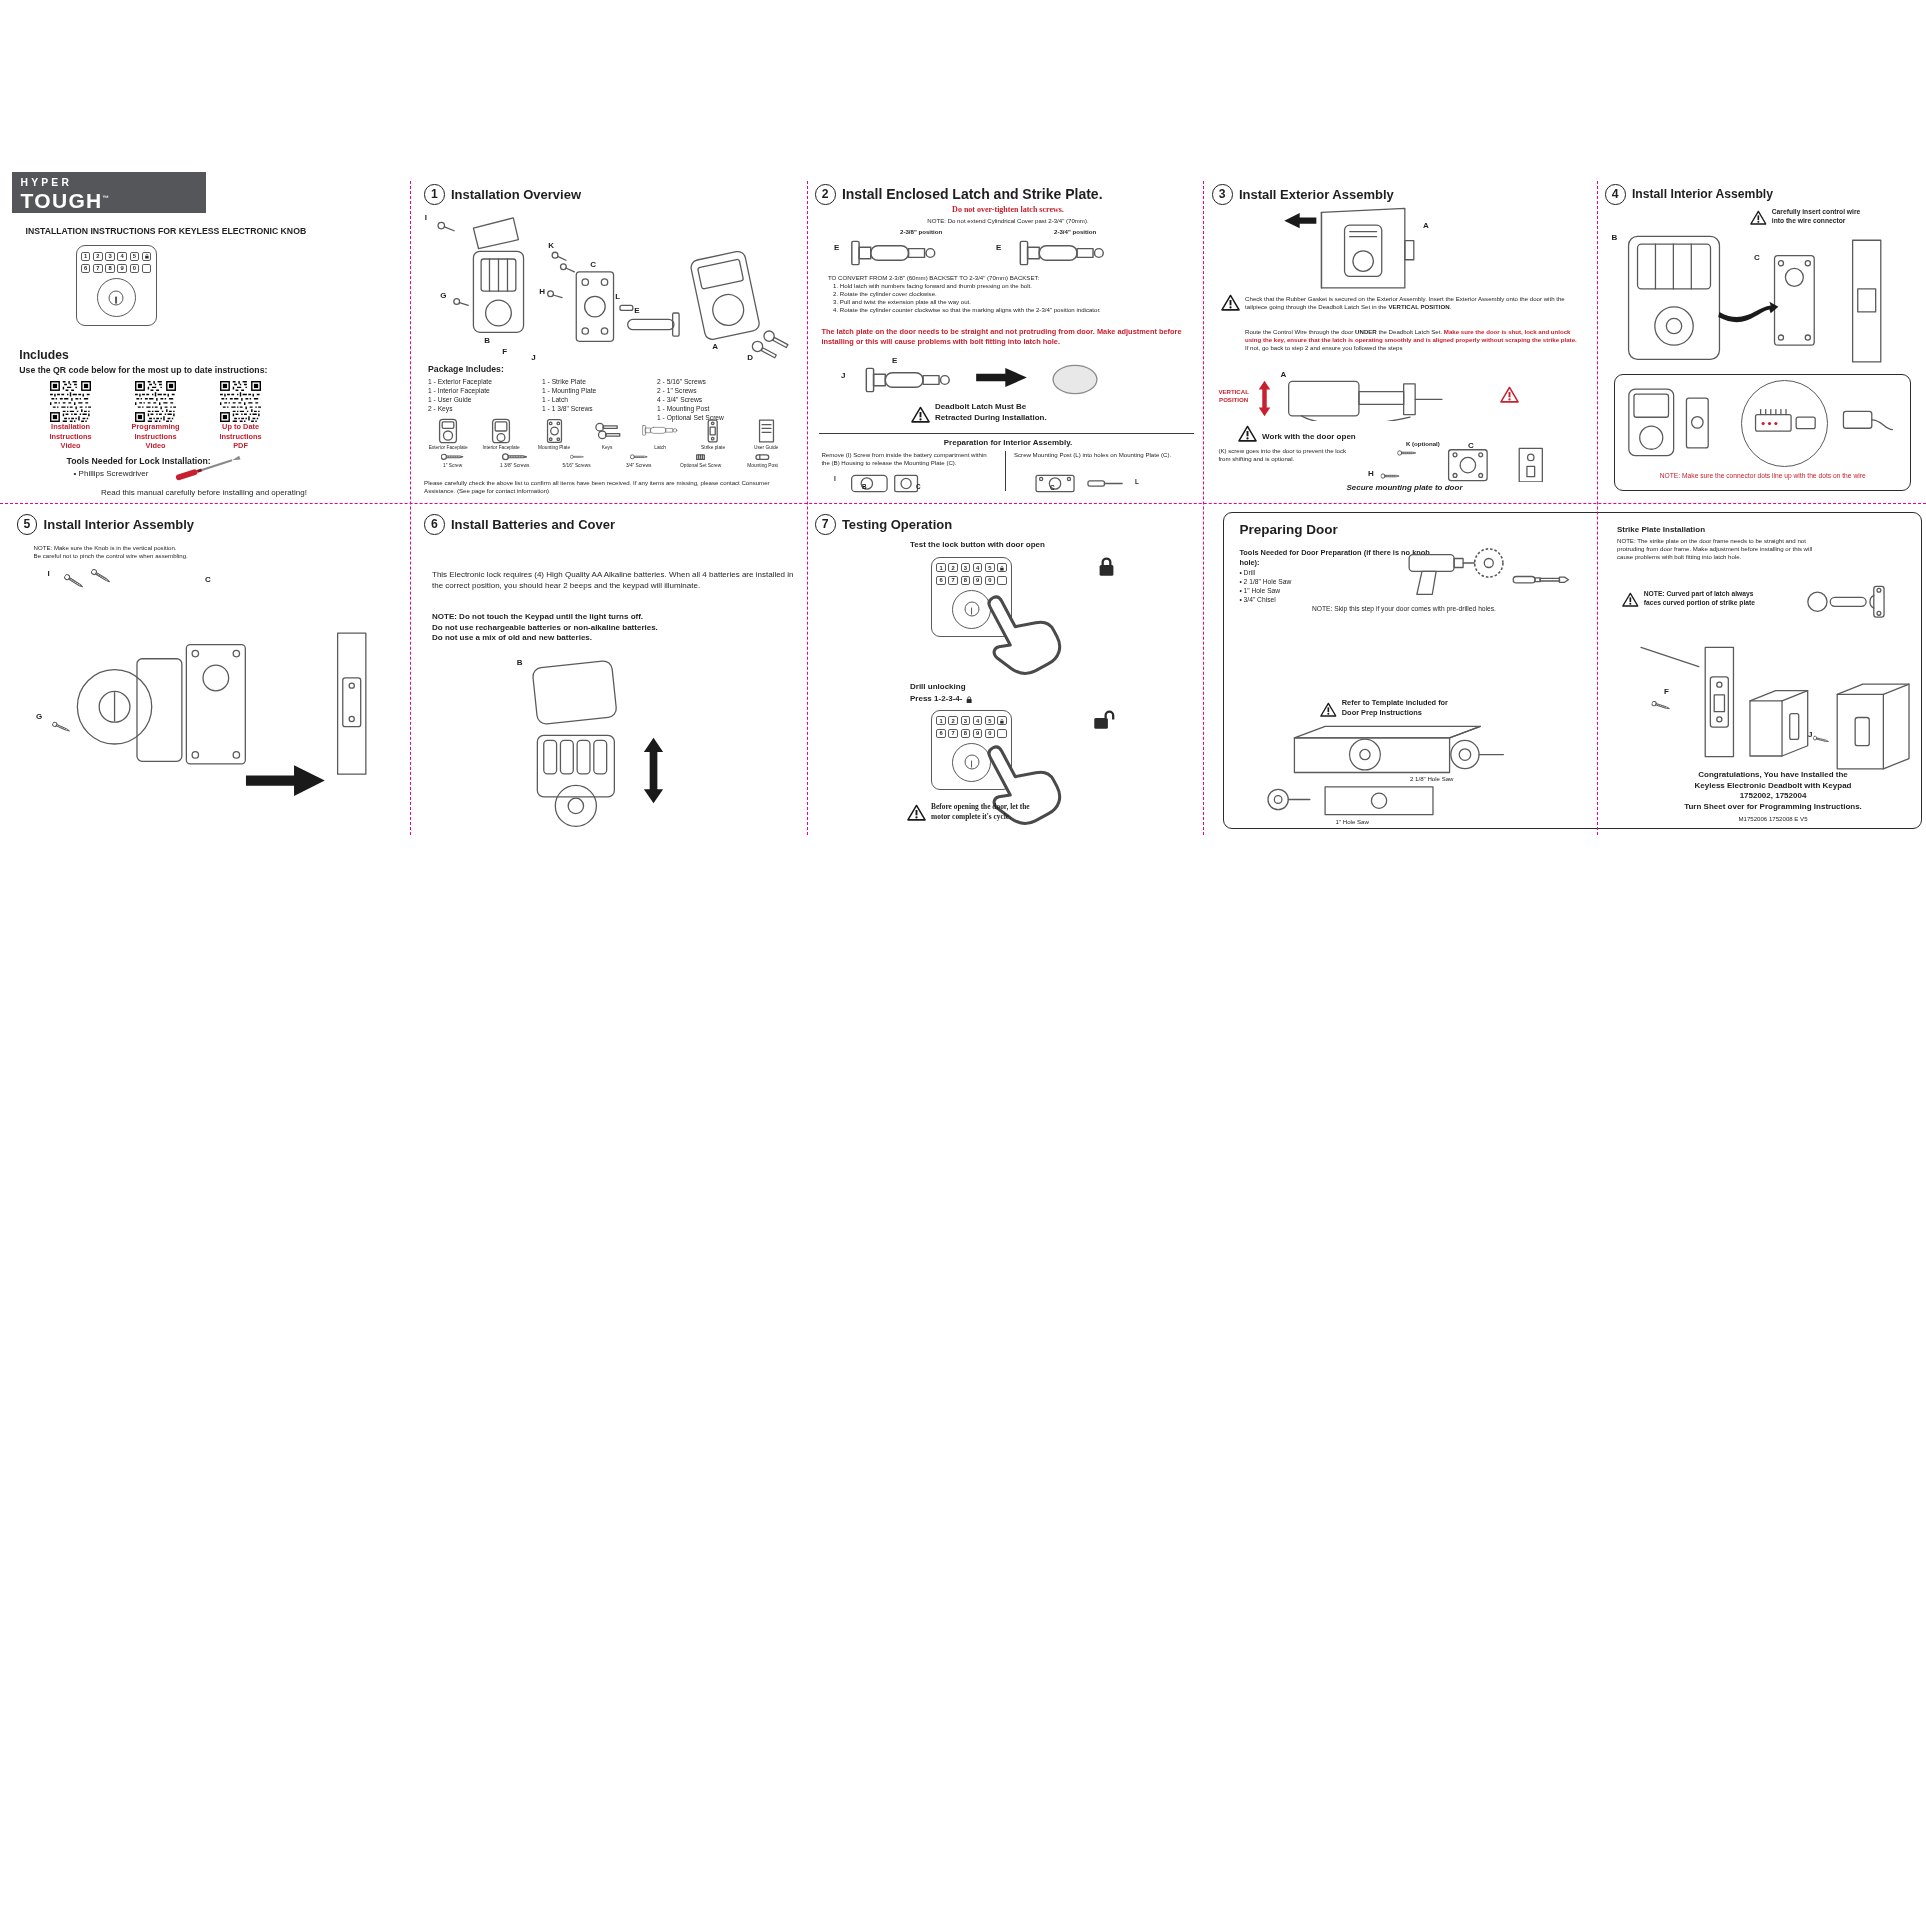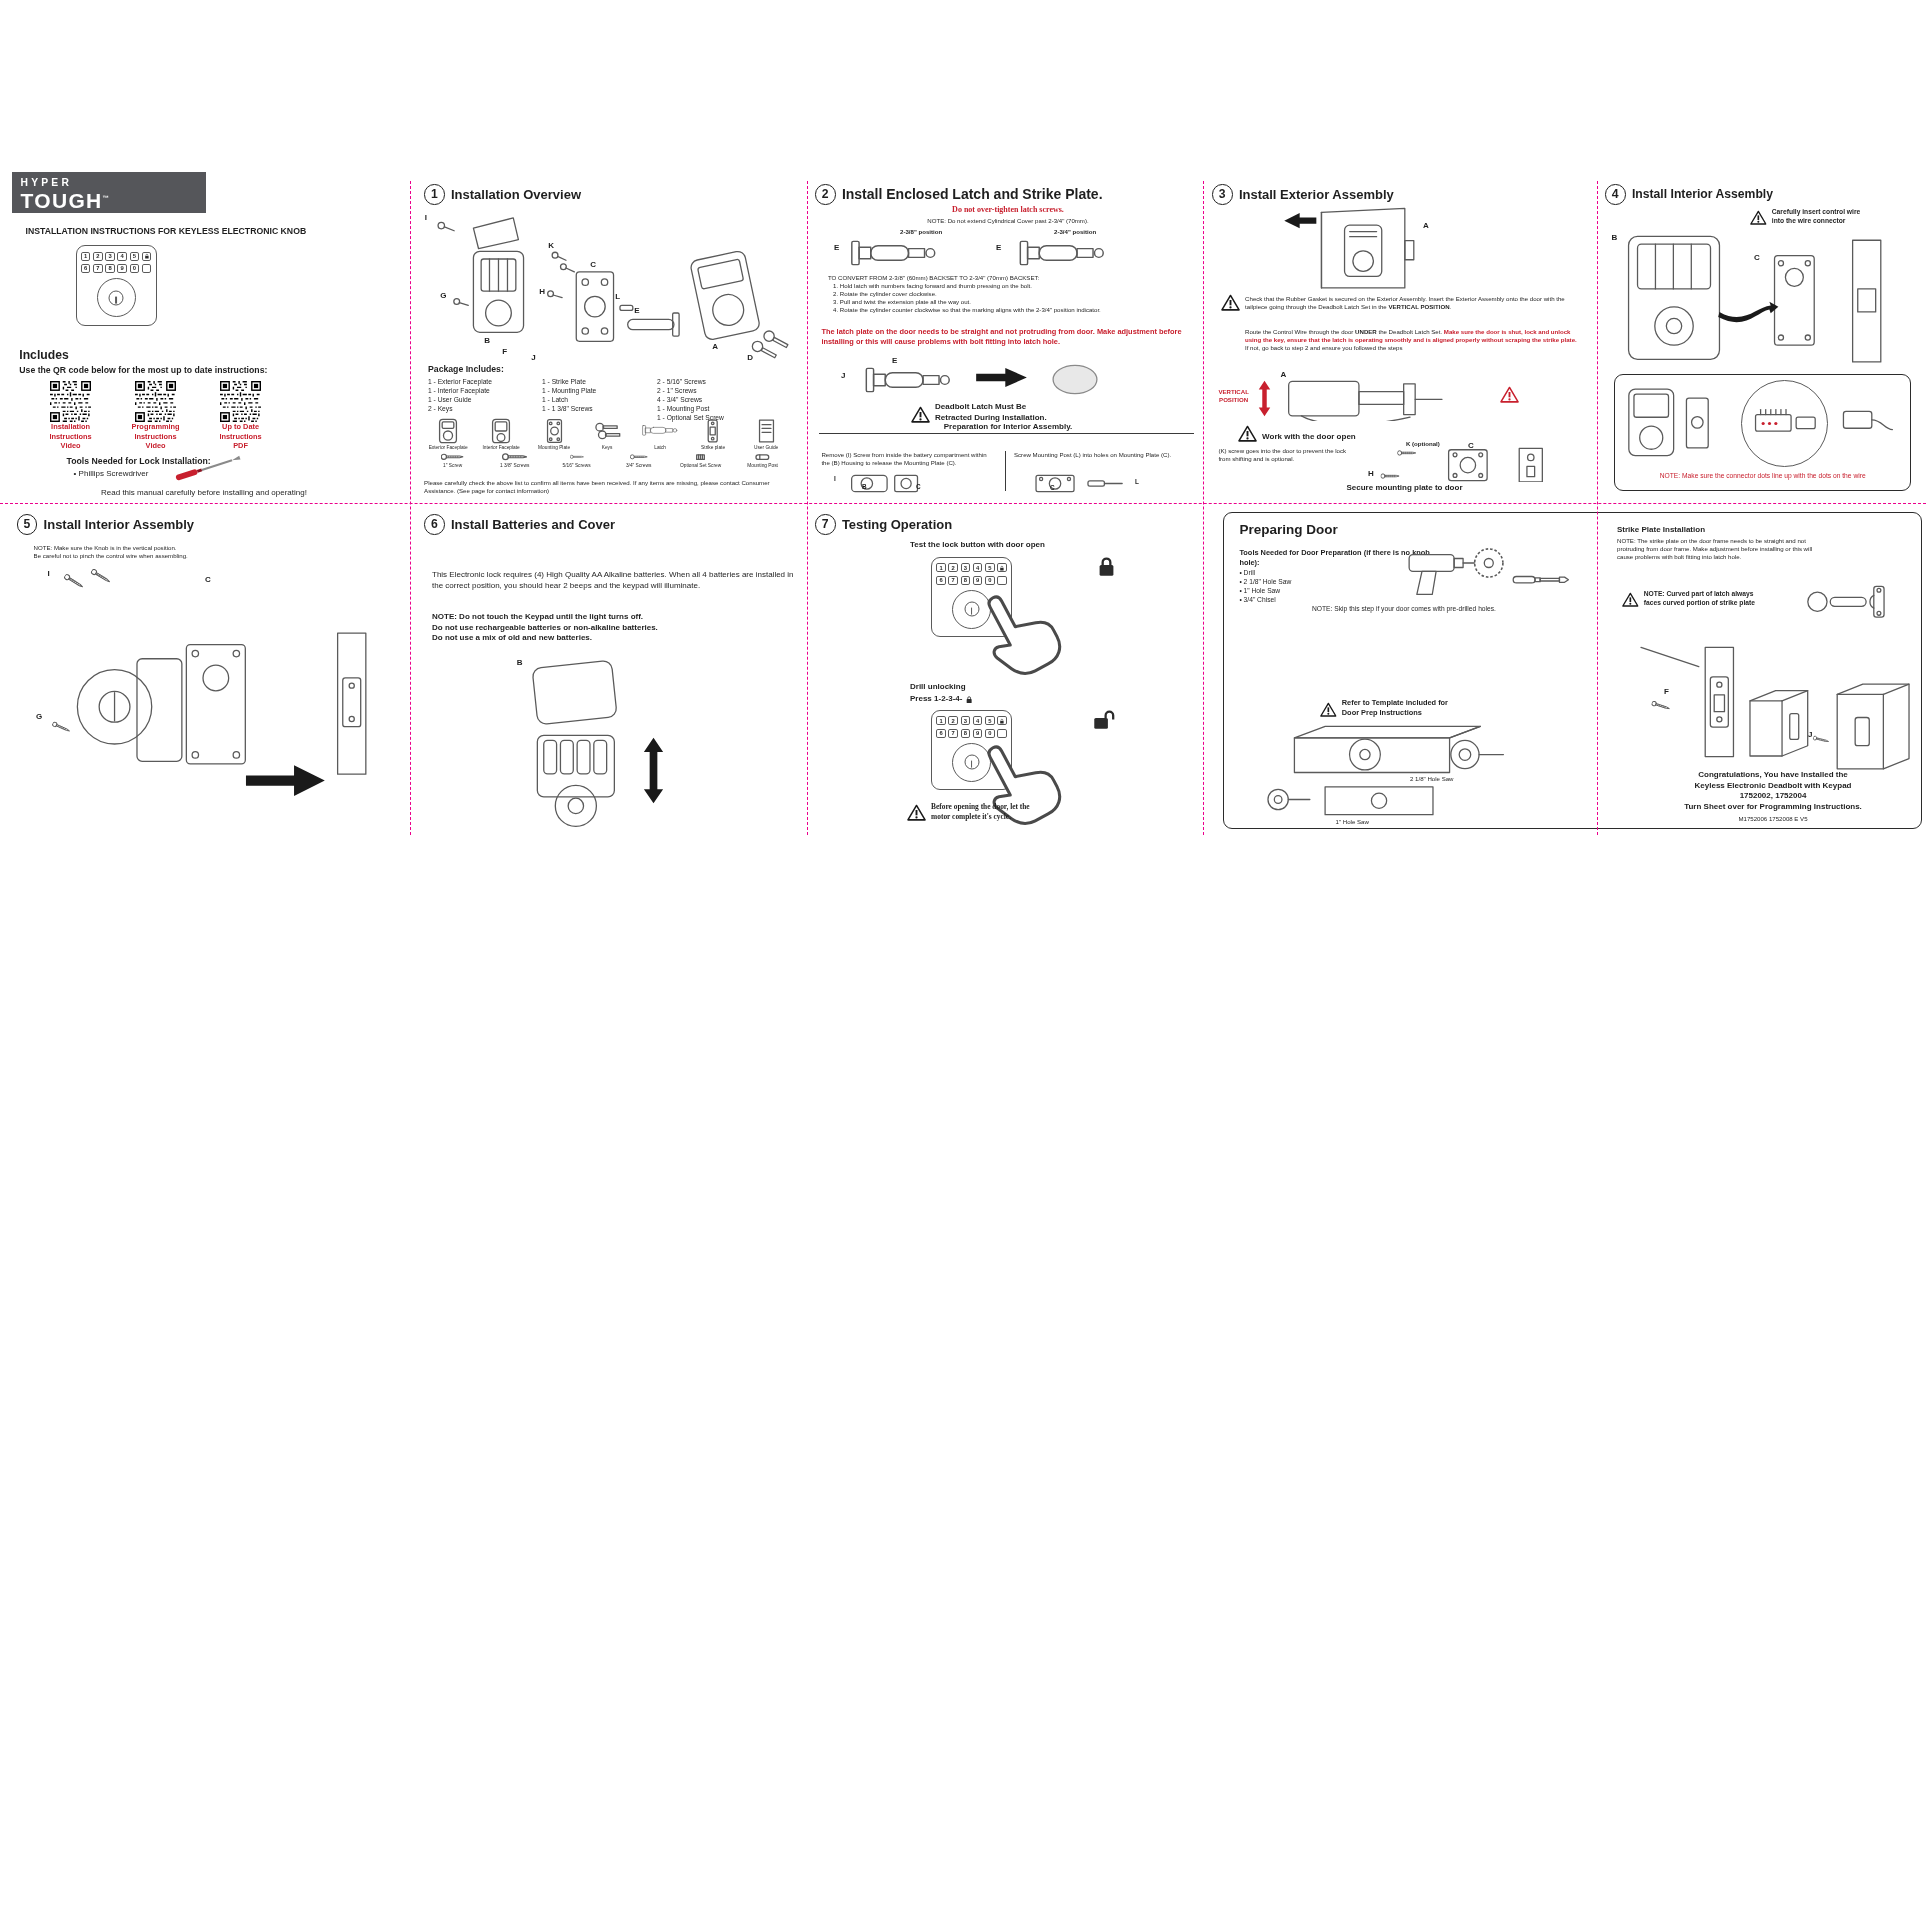--- a/index.html
+++ b/index.html
@@ -433,21 +433,21 @@
 
   <div class="warnrow" style="left:96px; top:218px;">
     <svg class="warn-ic" style="color:#1a1a1a" viewBox="0 0 30 27" width="19" height="17.3">
           <use href="#warn"></use>
         </svg>
     <div class="b f12 pre">Deadbolt Latch Must Be
 Retracted During Installation.</div>
   </div>
 
   <div class="divline" style="left:3.9px; top:249px; width:375px;"></div>
-  <div class="abs b f12 c" style="left:26px; top:238px; width:334px;">Preparation for Interior Assembly.</div>
+  <div class="abs b f12 c" style="left:26px; top:254px; width:334px;">Preparation for Interior Assembly.</div>
 
   <div class="abs f9" style="left:6.4px; top:267px; width:175px;">Remove (I) Screw from inside the battery compartment within the (B) Housing to release the Mounting Plate (C).</div>
   <div class="vdiv" style="left:190px; top:267px; height:40px;"></div>
   <div class="abs f9" style="left:199px; top:267px; width:175px;">Screw Mounting Post (L) into holes on Mounting Plate (C).</div>
 
   <div class="abs" style="left:19px; top:290px; width:154px; height:19px;">
     <span class="co" style="left:0; top:1.3px; font-size:6.4px;">I</span>
     <svg class="abs" style="left:13px; top:0;" width="122" height="19" viewBox="0 0 190 30">
       <g class="ln">
             <rect x="6" y="2" width="56" height="26" rx="6"></rect>
@@ -554,21 +554,21 @@
             <circle cx="120" cy="44" r="3"></circle>
             <circle cx="160" cy="44" r="3"></circle>
         <rect x="220" y="2" width="36" height="52"></rect>
         <circle cx="238" cy="16" r="5"></circle>
             <rect x="232" y="30" width="12" height="16"></rect>
         <use href="#screw" width="30" height="10" x="4" y="40"></use>
       </g>
     </svg>
   </div>
 
-  <div class="abs b f12 c" style="left:77px; top:299px; width:231px;">Secure mounting plate to door</div>
+  <div class="abs b f12 c" style="left:77px; top:299px; width:231px;font-style:italic;">Secure mounting plate to door</div>
 </section>
 
 <section class="panel" style="left:1605px; top:184px; width:316px; height:309px;">
   <div class="step-head" style="left:0; top:0;">
     <span class="step-num">4</span>
     <span class="step-title" style="font-size:12.2px;">Install Interior Assembly</span>
   </div>
 
   <div class="warnrow" style="left:145px; top:23px; width:167px;">
     <svg class="warn-ic" style="width:16.7px; height:15.4px; color:#1a1a1a;" viewBox="0 0 26 24" width="16.7" height="15.4">

